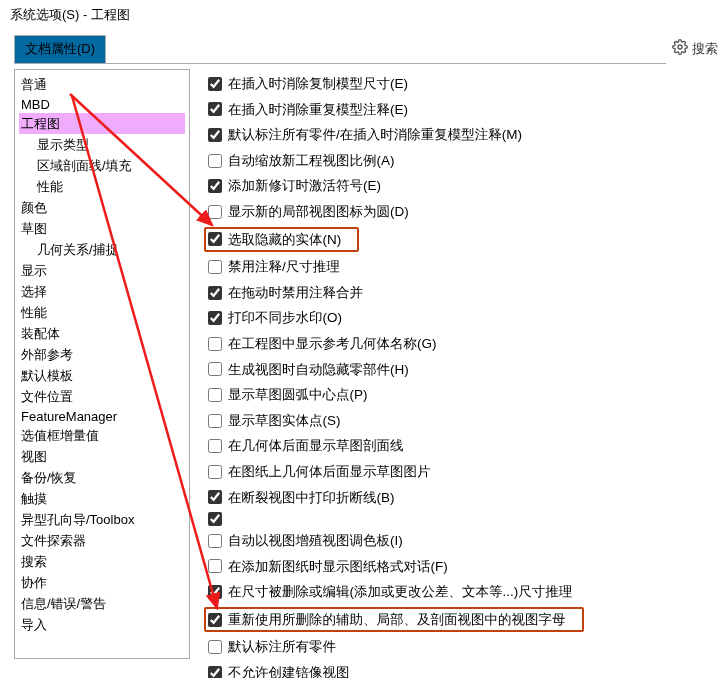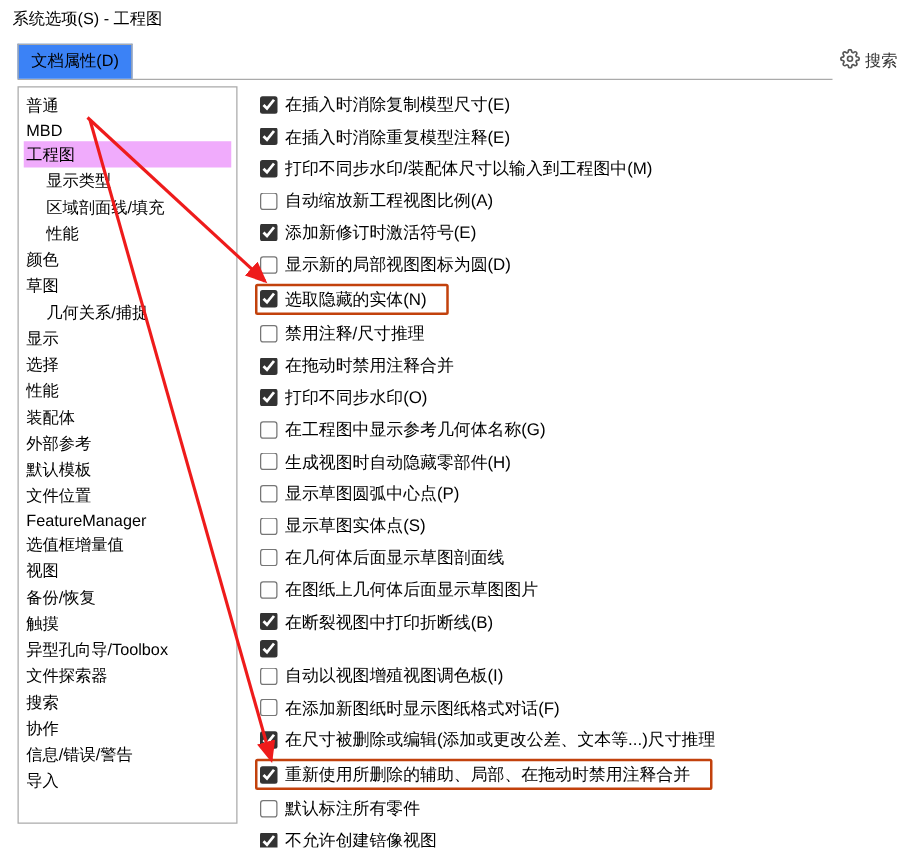--- a/index.html
+++ b/index.html
@@ -28,21 +28,21 @@
     border-bottom: 1px solid #aaa;
     flex: 1;
     position: relative;
     top: 1px;
   }
   .tab {
     padding: 4px 10px 5px 10px;
     border: 1px solid #aaa;
     border-bottom: none;
     margin-right: 2px;
-    background: #3b82f6;
+    background: #0369a1;
     font-size: 13px;
     position: relative;
   }
   .tab.active {
     background: #fff;
     border-bottom: 1px solid #fff;
   }
   .search-area {
     display: flex;
     align-items: center;
@@ -164,21 +164,21 @@
       <div class="option-row">
         <input type="checkbox" checked="" style="">
         <span>在插入时消除复制模型尺寸(E)</span>
       </div>
       <div class="option-row">
         <input type="checkbox" checked="" style="">
         <span>在插入时消除重复模型注释(E)</span>
       </div>
       <div class="option-row">
         <input type="checkbox" checked="" style="">
-        <span>打印不同步水印/装配体尺寸以输入到工程图中(M)</span>
+        <span>默认标注所有零件/在插入时消除重复模型注释(M)</span>
       </div>
       <div class="option-row">
         <input type="checkbox" style="">
         <span>自动缩放新工程视图比例(A)</span>
       </div>
       <div class="option-row">
         <input type="checkbox" checked="" style="">
         <span>添加新修订时激活符号(E)</span>
       </div>
       <div class="option-row">
@@ -242,21 +242,21 @@
         <input type="checkbox" style="">
         <span>在添加新图纸时显示图纸格式对话(F)</span>
       </div>
       <div class="option-row">
         <input type="checkbox" checked="" style="">
         <span>在尺寸被删除或编辑(添加或更改公差、文本等...)尺寸推理</span>
       </div>
       <div class="option-row">
         <span class="highlight-box" style="display: inline-flex; align-items: center;">
           <input type="checkbox" checked="" style="">
-          <span>重新使用所删除的辅助、局部、在拖动时禁用注释合并</span>
+          <span>重新使用所删除的辅助、局部、及剖面视图中的视图字母</span>
         </span>
       </div>
       <div class="option-row">
         <input type="checkbox" style="">
         <span>默认标注所有零件</span>
       </div>
       <div class="option-row">
         <input type="checkbox" checked="" style="">
         <span>不允许创建锫像视图</span>
       </div>

